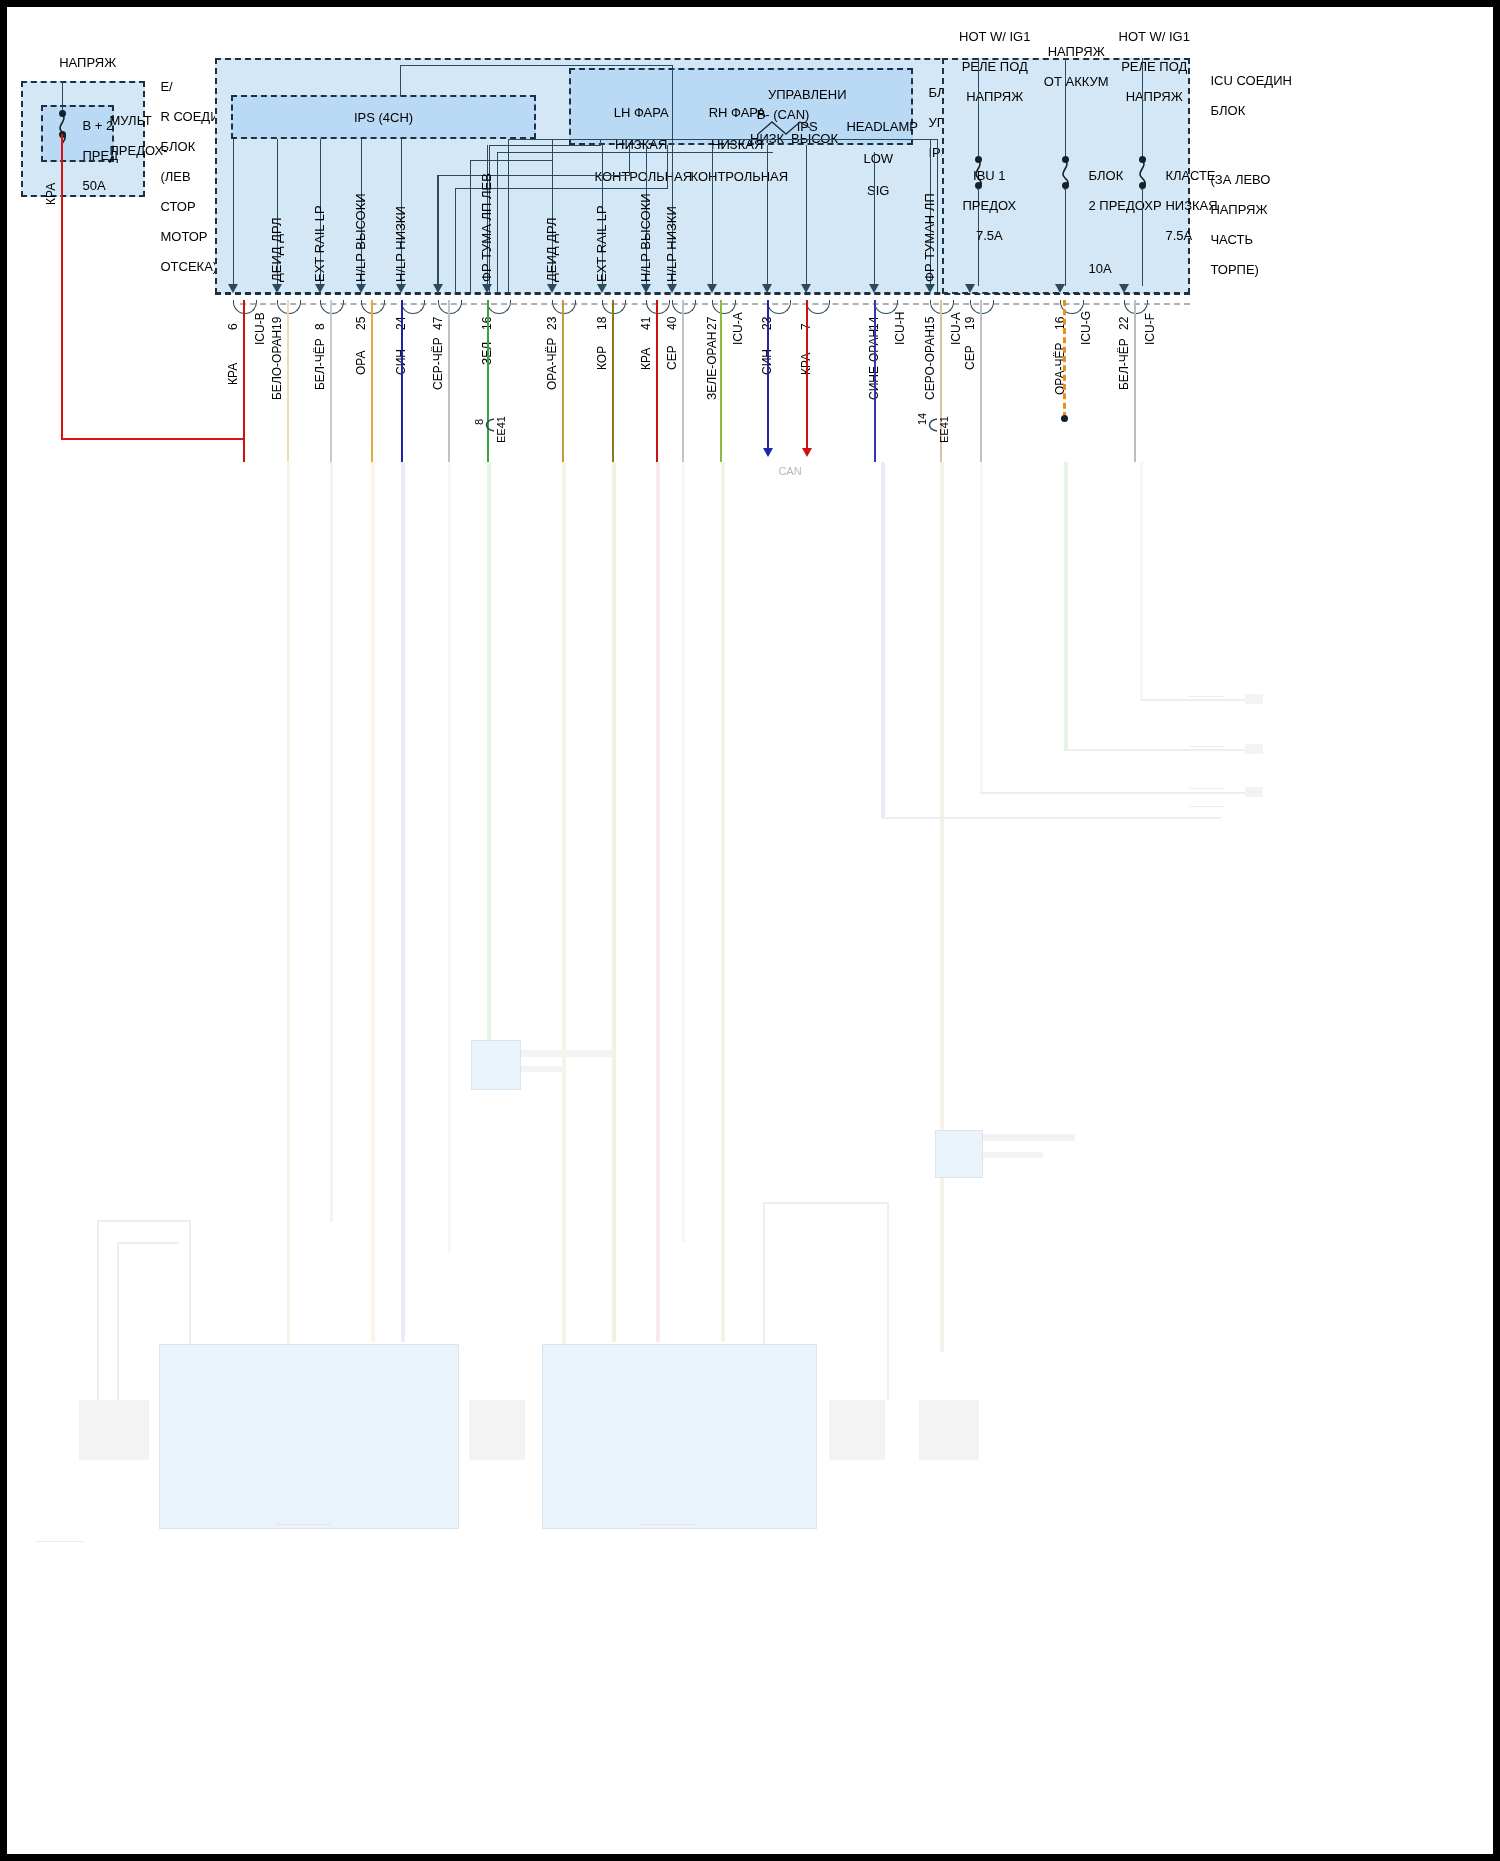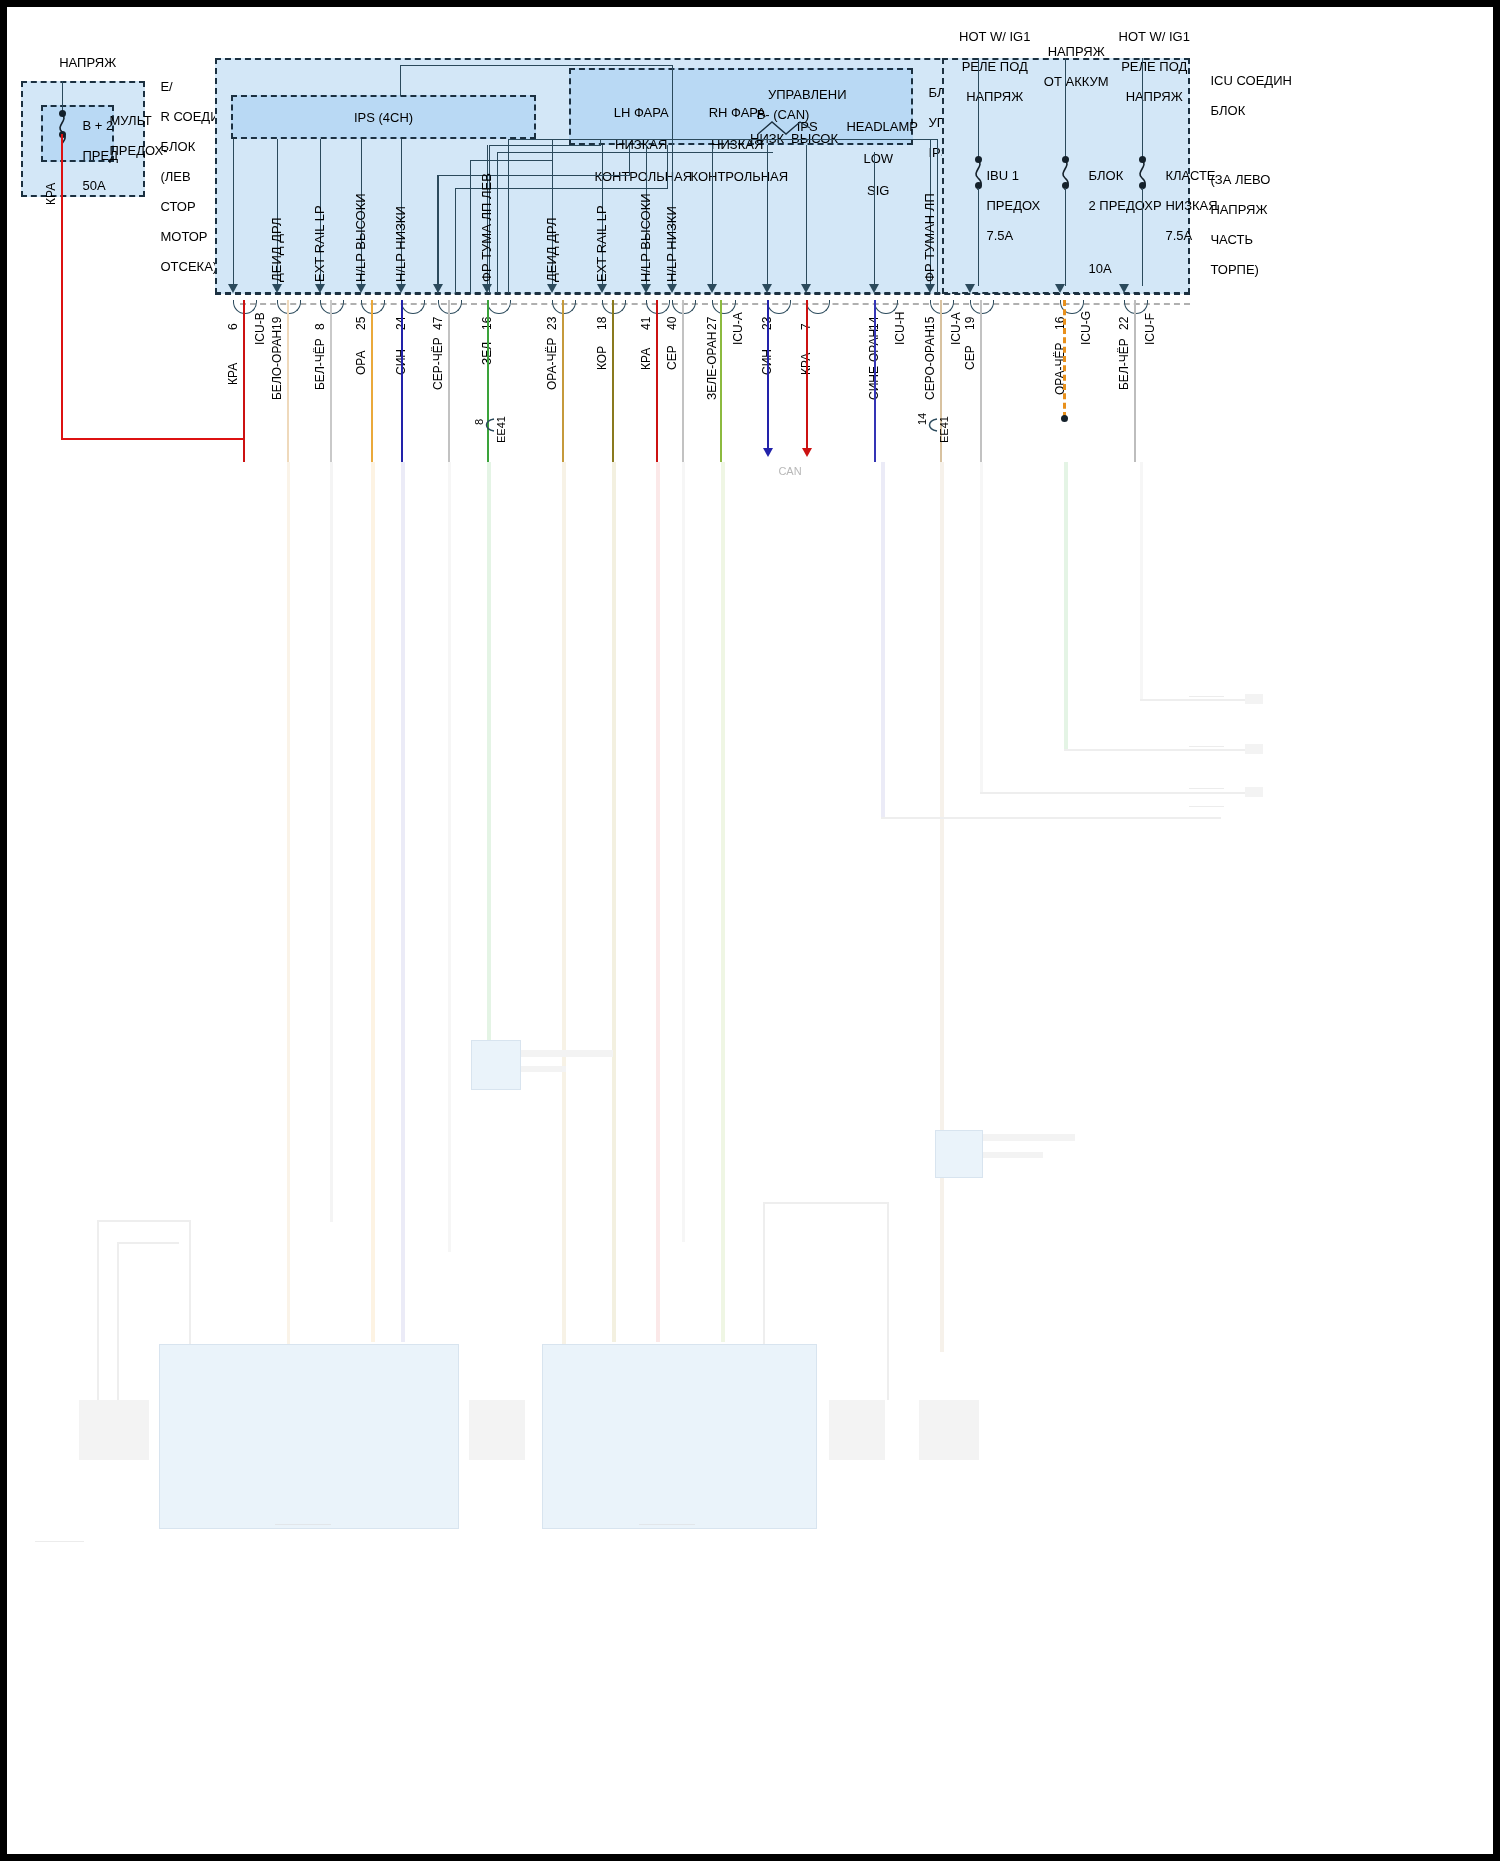--- a/index.html
+++ b/index.html
@@ -219,21 +219,21 @@
     <span>НАПРЯЖ</span>
   </div>
 
   <div class="vl" style="left:978px;top:58px;height:101px;"></div>
   <div class="dot" style="left:975px;top:156px;"></div>
   <svg class="fuse" style="left:972px;top:158px;">
     <path d="M6 2 C 13 8, -1 14, 6 20 C 13 26, 6 30, 6 32" stroke="#14212b" stroke-width="1.6" fill="none"></path>
   </svg>
   <div class="dot" style="left:975px;top:182px;"></div>
   <div class="vl" style="left:978px;top:188px;height:98px;"></div>
-  <div class="txt" style="left:972px;top:153px;">
+  <div class="txt" style="left:948px;top:153px;text-align:center;">
     <span>IBU 1</span><br>
     <span>ПРЕДОХ</span><br>
     <span>7.5А</span>
   </div>
 
   <div class="vl" style="left:1065px;top:58px;height:101px;"></div>
   <div class="dot" style="left:1062px;top:156px;"></div>
   <svg class="fuse" style="left:1059px;top:158px;">
     <path d="M6 2 C 13 8, -1 14, 6 20 C 13 26, 6 30, 6 32" stroke="#14212b" stroke-width="1.6" fill="none"></path>
   </svg>

